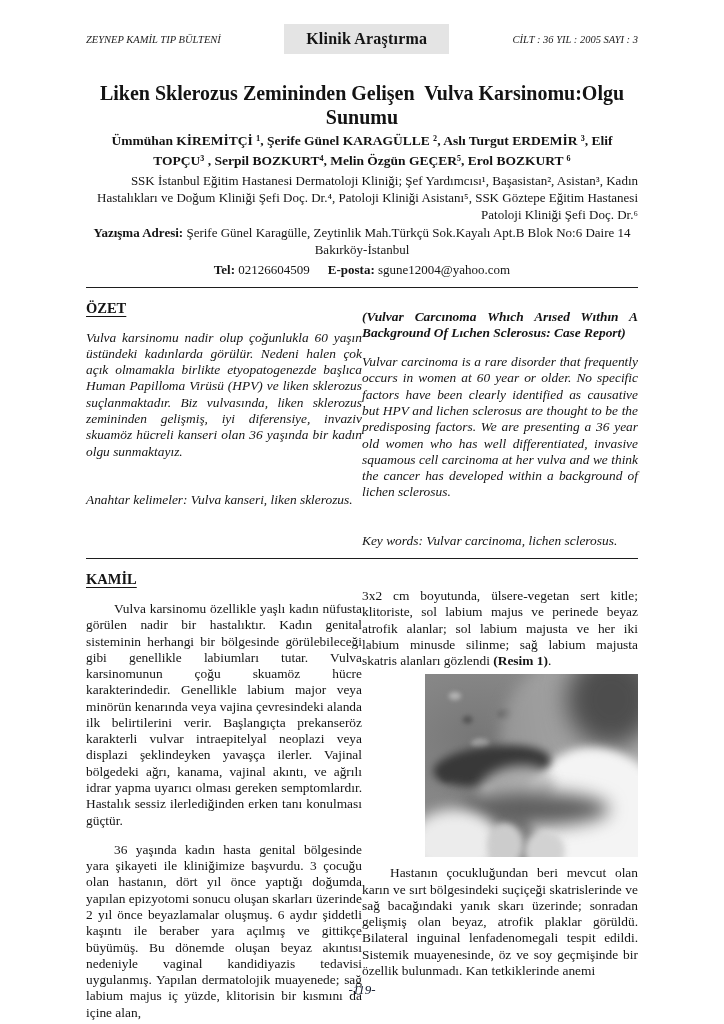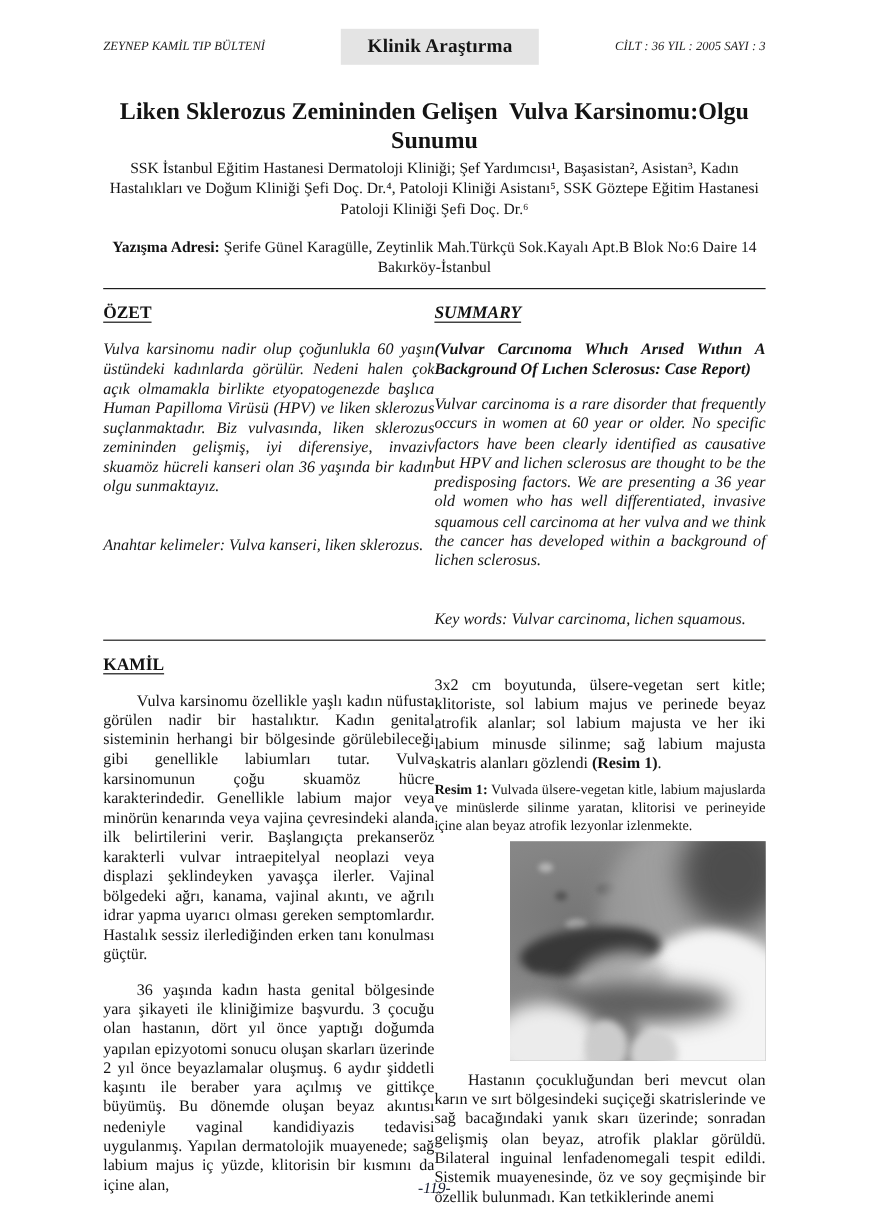--- a/index.html
+++ b/index.html
@@ -29,25 +29,25 @@
     font-size:20px;font-weight:bold;
     text-align:center;line-height:1.2;
     white-space:pre-wrap;
   }
   .authors{
     text-align:center;font-weight:bold;
     font-size:13.5px;line-height:1.45;
     margin-top:2px;
   }
   .affiliation{
-    text-align:center;font-size:13px;line-height:1.3;
+    text-align:right;font-size:13px;line-height:1.3;
     margin-top:3px;
   }
   .address{
-    text-align:center;font-size:13px;line-height:1.3;margin-top:15px;
+    text-align:center;font-size:13px;line-height:1.3;margin-top:1px;
   }
   .telline{
     text-align:center;font-size:13px;margin-top:3px;
   }
   .telline .email-label{margin-left:18px;}
   b{font-weight:bold;}
 
   .rule{
     border:none;border-top:1.6px solid #1e1e1e;
     margin:9px 0 0 0;
@@ -164,53 +164,53 @@
   <div class="content">
 
     <div class="header">
       <span class="journal">ZEYNEP KAMİL TIP BÜLTENİ</span>
       <span class="badge">Klinik Araştırma</span>
       <span class="issue">CİLT : 36 YIL : 2005 SAYI : 3</span>
     </div>
 
     <h1 class="title">Liken Sklerozus Zemininden Gelişen  Vulva Karsinomu:Olgu Sunumu</h1>
 
+    <div class="authors">Ümmühan KİREMİTÇİ ¹, Şerife Günel KARAGÜLLE ², Aslı Turgut ERDEMİR ³, Elif TOPÇU³ , Serpil BOZKURT⁴, Melin Özgün GEÇER⁵, Erol BOZKURT ⁶</div>
 
     <div class="affiliation">SSK İstanbul Eğitim Hastanesi Dermatoloji Kliniği; Şef Yardımcısı¹, Başasistan², Asistan³, Kadın Hastalıkları ve Doğum Kliniği Şefi Doç. Dr.⁴,  Patoloji Kliniği Asistanı⁵, SSK Göztepe Eğitim Hastanesi Patoloji Kliniği Şefi Doç. Dr.⁶</div>
 
     <div class="address"><b>Yazışma Adresi:</b><span> Şerife Günel Karagülle, Zeytinlik Mah.Türkçü Sok.Kayalı Apt.B Blok No:6 Daire 14 Bakırköy-İstanbul</span></div>
 
+    <div class="telline"><b>Tel:</b><span> 02126604509</span><b class="email-label">E-posta:</b><span> sgune12004@yahoo.com</span></div>
 
     <hr class="rule">
 
     <div class="twocol">
       <div>
         <h2 class="colhead">ÖZET</h2>
         <p class="bodytext italic">Vulva karsinomu nadir olup çoğunlukla 60 yaşın üstündeki kadınlarda görülür. Nedeni halen çok açık olmamakla birlikte etyopatogenezde başlıca Human Papilloma Virüsü (HPV) ve liken sklerozus suçlanmaktadır. Biz vulvasında, liken sklerozus zemininden gelişmiş, iyi diferensiye, invaziv skuamöz hücreli kanseri olan 36 yaşında bir kadın olgu sunmaktayız.</p>
         <p class="bodytext italic keywords">Anahtar kelimeler: Vulva kanseri, liken sklerozus.</p>
       </div>
       <div>
-        <h2 class="colhead italic">SUMMARY</h2>
         <p class="bodytext italic sumtitle">(Vulvar Carcınoma Whıch Arısed Wıthın A Background Of Lıchen Sclerosus: Case Report)</p>
         <p class="bodytext italic">Vulvar carcinoma is a rare disorder that  frequently occurs in women at 60 year or older. No specific factors have been clearly identified as causative but HPV and lichen sclerosus are thought to be the predisposing factors. We are presenting a 36 year old women who has well differentiated, invasive squamous cell carcinoma at her vulva and we think the cancer has developed within a background of lichen sclerosus.</p>
-        <p class="bodytext italic keywords">Key words: Vulvar carcinoma, lichen squamous.</p>
+        <p class="bodytext italic keywords">Key words: Vulvar carcinoma, lichen sclerosus.</p>
       </div>
     </div>
 
     <hr class="rule">
 
     <div class="twocol">
       <div>
         <h2 class="colhead">KAMİL</h2>
         <p class="bodytext indent">Vulva karsinomu özellikle yaşlı kadın nüfusta görülen nadir bir hastalıktır. Kadın genital sisteminin herhangi bir bölgesinde görülebileceği gibi genellikle labiumları tutar. Vulva karsinomunun çoğu skuamöz hücre karakterindedir. Genellikle labium major veya minörün kenarında veya vajina çevresindeki alanda ilk belirtilerini verir. Başlangıçta prekanseröz karakterli vulvar intraepitelyal neoplazi veya displazi şeklindeyken yavaşça ilerler. Vajinal bölgedeki ağrı, kanama, vajinal akıntı, ve ağrılı idrar yapma uyarıcı olması gereken semptomlardır. Hastalık sessiz ilerlediğinden erken tanı konulması güçtür.</p>
         <p class="bodytext indent">36 yaşında kadın hasta genital bölgesinde yara şikayeti ile kliniğimize başvurdu. 3 çocuğu olan hastanın, dört yıl önce yaptığı doğumda yapılan epizyotomi sonucu oluşan skarları üzerinde 2 yıl önce beyazlamalar oluşmuş. 6 aydır şiddetli kaşıntı ile beraber yara açılmış ve gittikçe büyümüş. Bu dönemde oluşan beyaz akıntısı nedeniyle vaginal kandidiyazis tedavisi uygulanmış. Yapılan dermatolojik muayenede; sağ labium majus iç yüzde, klitorisin bir kısmını da içine alan,</p>
       </div>
       <div>
         <p class="bodytext" style="margin-top:21px;"><span>3x2 cm boyutunda, ülsere-vegetan sert kitle; klitoriste, sol labium majus ve perinede beyaz atrofik alanlar; sol labium majusta ve her iki labium  minusde silinme; sağ labium majusta skatris alanları gözlendi </span><span class="boldref">(Resim 1)</span><span>.</span></p>
-        <p class="figcaption"><span class="cap-label">Resim 1:</span><span> Vulvada ülsere-vegetan kitle, labium majuslarda ve minüslerde silinme yaratan, klitorisi ve perineyide içine alan beyaz atrofik lezyonlar izlenmekte.</span></p>
         <div class="photo">
           <div class="ph-mottle"></div>
           <div class="ph-thigh"></div>
           <div class="ph-dark-tr"></div>
           <div class="ph-cloth"></div>
           <div class="ph-crevice"></div>
           <div class="ph-lesion"></div>
           <div class="ph-shadow-bottom"></div>
           <div class="ph-glove"></div>
           <div class="ph-finger1"></div>

